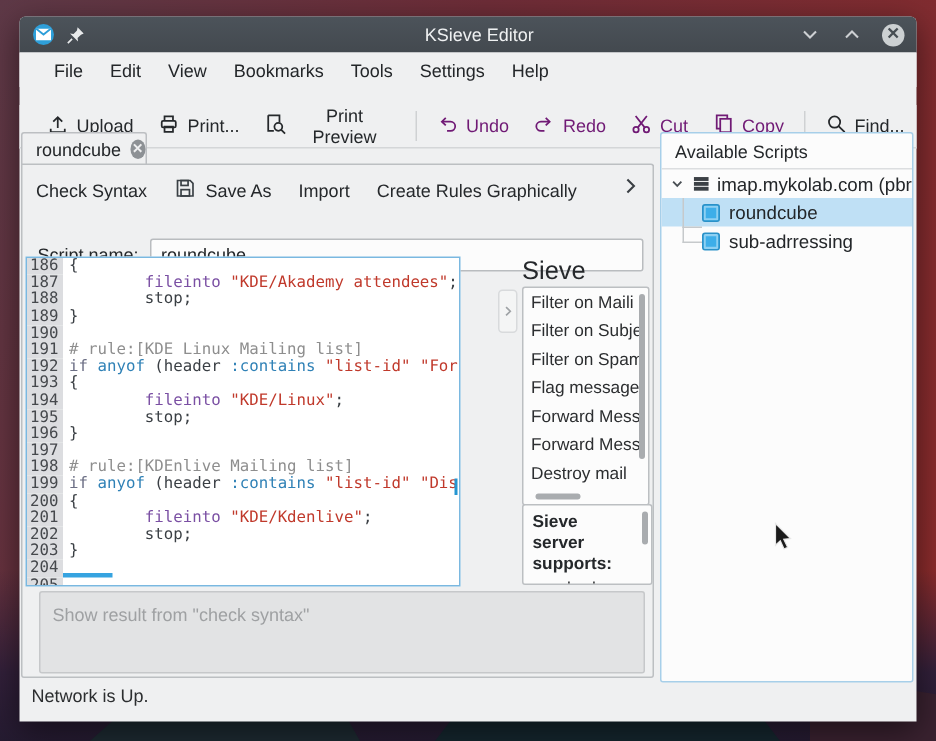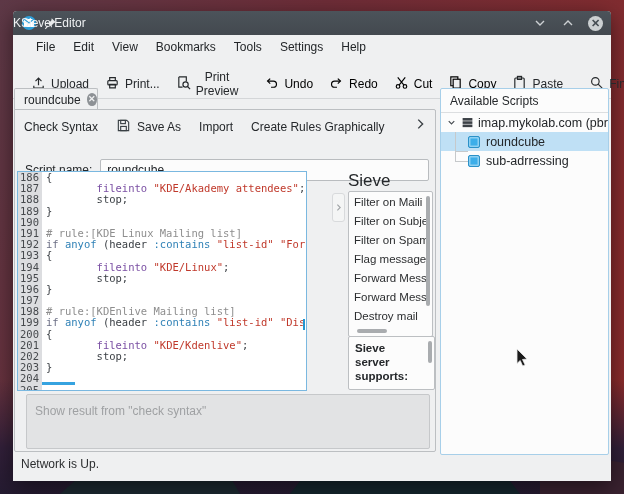--- a/index.html
+++ b/index.html
@@ -17,33 +17,33 @@
     clip-path:polygon(0 60%,40% 0,100% 20%,100% 100%,0 100%);}
   
   .window{position:absolute;left:13px;top:11px;width:598px;height:470px;
     background:#eff0f1;border-radius:4px 4px 0 0;box-shadow:0 6px 22px rgba(0,0,0,.5);}
   .titlebar{position:absolute;left:0;top:0;width:598px;height:24px;
     background:linear-gradient(180deg,#4c535a,#43494f);border-radius:4px 4px 0 0;
     display:flex;align-items:center;}
   .tb-icons{display:flex;align-items:center;gap:8px;padding-left:9px;}
   .app-icon{width:14px;height:14px;border-radius:50%;background:#2e9fd9;position:relative;}
   .app-icon svg{position:absolute;left:2px;top:3px;}
-  .win-title{position:absolute;left:0;right:0;color:#eff1f2;font-size:12px;}
+  .win-title{position:absolute;left:15px;right:0;text-align:center;color:#eff1f2;font-size:12px;}
   .win-ctrls{position:absolute;right:8px;top:0;height:24px;display:flex;align-items:center;gap:12px;}
   .win-btn{width:16px;height:16px;display:flex;align-items:center;justify-content:center;color:#cdd0d3;}
   .close-btn{width:15px;height:15px;border-radius:50%;background:#ccd0d2;display:flex;align-items:center;justify-content:center;color:#464d53;font-size:11px;font-weight:bold;line-height:1;}
   
   .menubar{position:absolute;left:0;top:24px;width:598px;height:23px;background:#eff0f1;
     display:flex;align-items:center;padding-left:14px;gap:0;box-sizing:border-box;}
   .menu-item{font-size:12px;color:#232629;padding:3px 9px;}
   
   .toolbar{position:absolute;left:0;top:47px;width:598px;height:29px;background:#eff0f1;
     border-bottom:1px solid #d4d6d8;display:flex;align-items:center;padding-left:10px;box-sizing:border-box;margin-top:12px;}
   .tb-btn{display:flex;align-items:center;gap:5px;font-size:12px;color:#25282b;padding:3px 8px;background:none;border:none;font-family:inherit;}
-  .tb-btn.disabled{color:#000000;}
+  .tb-btn.disabled{color:#701a75;}
   .tb-btn svg{flex:0 0 auto;}
   .tb-sep{width:1px;height:20px;background:#cfd1d3;margin:0 5px;}
   
   .tab{position:absolute;left:1px;top:77px;width:84px;height:22px;background:#eff0f1;
     border:1px solid #bcbfc2;border-bottom:none;border-radius:2px 2px 0 0;
     display:flex;align-items:center;gap:6px;padding-left:9px;box-sizing:border-box;font-size:12px;color:#232629;}
   .tab-close{width:13px;height:13px;border-radius:50%;background:#8d9195;color:#eff0f1;
     display:flex;align-items:center;justify-content:center;font-size:9px;font-weight:bold;line-height:1;}
   .tabbar-rest{position:absolute;left:85px;top:90px;width:338px;height:9px;border-bottom:1px solid #bcbfc2;}
   
@@ -205,27 +205,20 @@
             <path d="M5.6 10.6L12 2.5M10.4 10.6L4 2.5"></path>
           </svg></span>
         <span>Cut</span>
       </button>
       <button class="tb-btn disabled">
         <span><svg width="15" height="15" viewBox="0 0 16 16" fill="none" stroke="currentColor" stroke-width="1.25">
             <rect x="5.5" y="4.5" width="7.5" height="9.5"></rect>
             <path d="M10.5 4.5V2H3v9.5h2.5"></path>
           </svg></span>
         <span>Copy</span>
-      </button>
-      <button class="tb-btn">
-        <span><svg width="15" height="15" viewBox="0 0 16 16" fill="none" stroke="currentColor" stroke-width="1.25">
-            <rect x="3" y="3.2" width="10" height="11.3" rx="1"></rect>
-            <rect x="5.8" y="1.5" width="4.4" height="3.2"></rect>
-          </svg></span>
-        <span>Paste</span>
       </button>
       <div class="tb-sep"></div>
       <button class="tb-btn">
         <span><svg width="15" height="15" viewBox="0 0 16 16" fill="none" stroke="currentColor" stroke-width="1.25">
             <circle cx="6.8" cy="6.8" r="4"></circle>
             <path d="M9.8 9.8L14 14"></path>
           </svg></span>
         <span>Find...</span>
       </button>
     </div>

